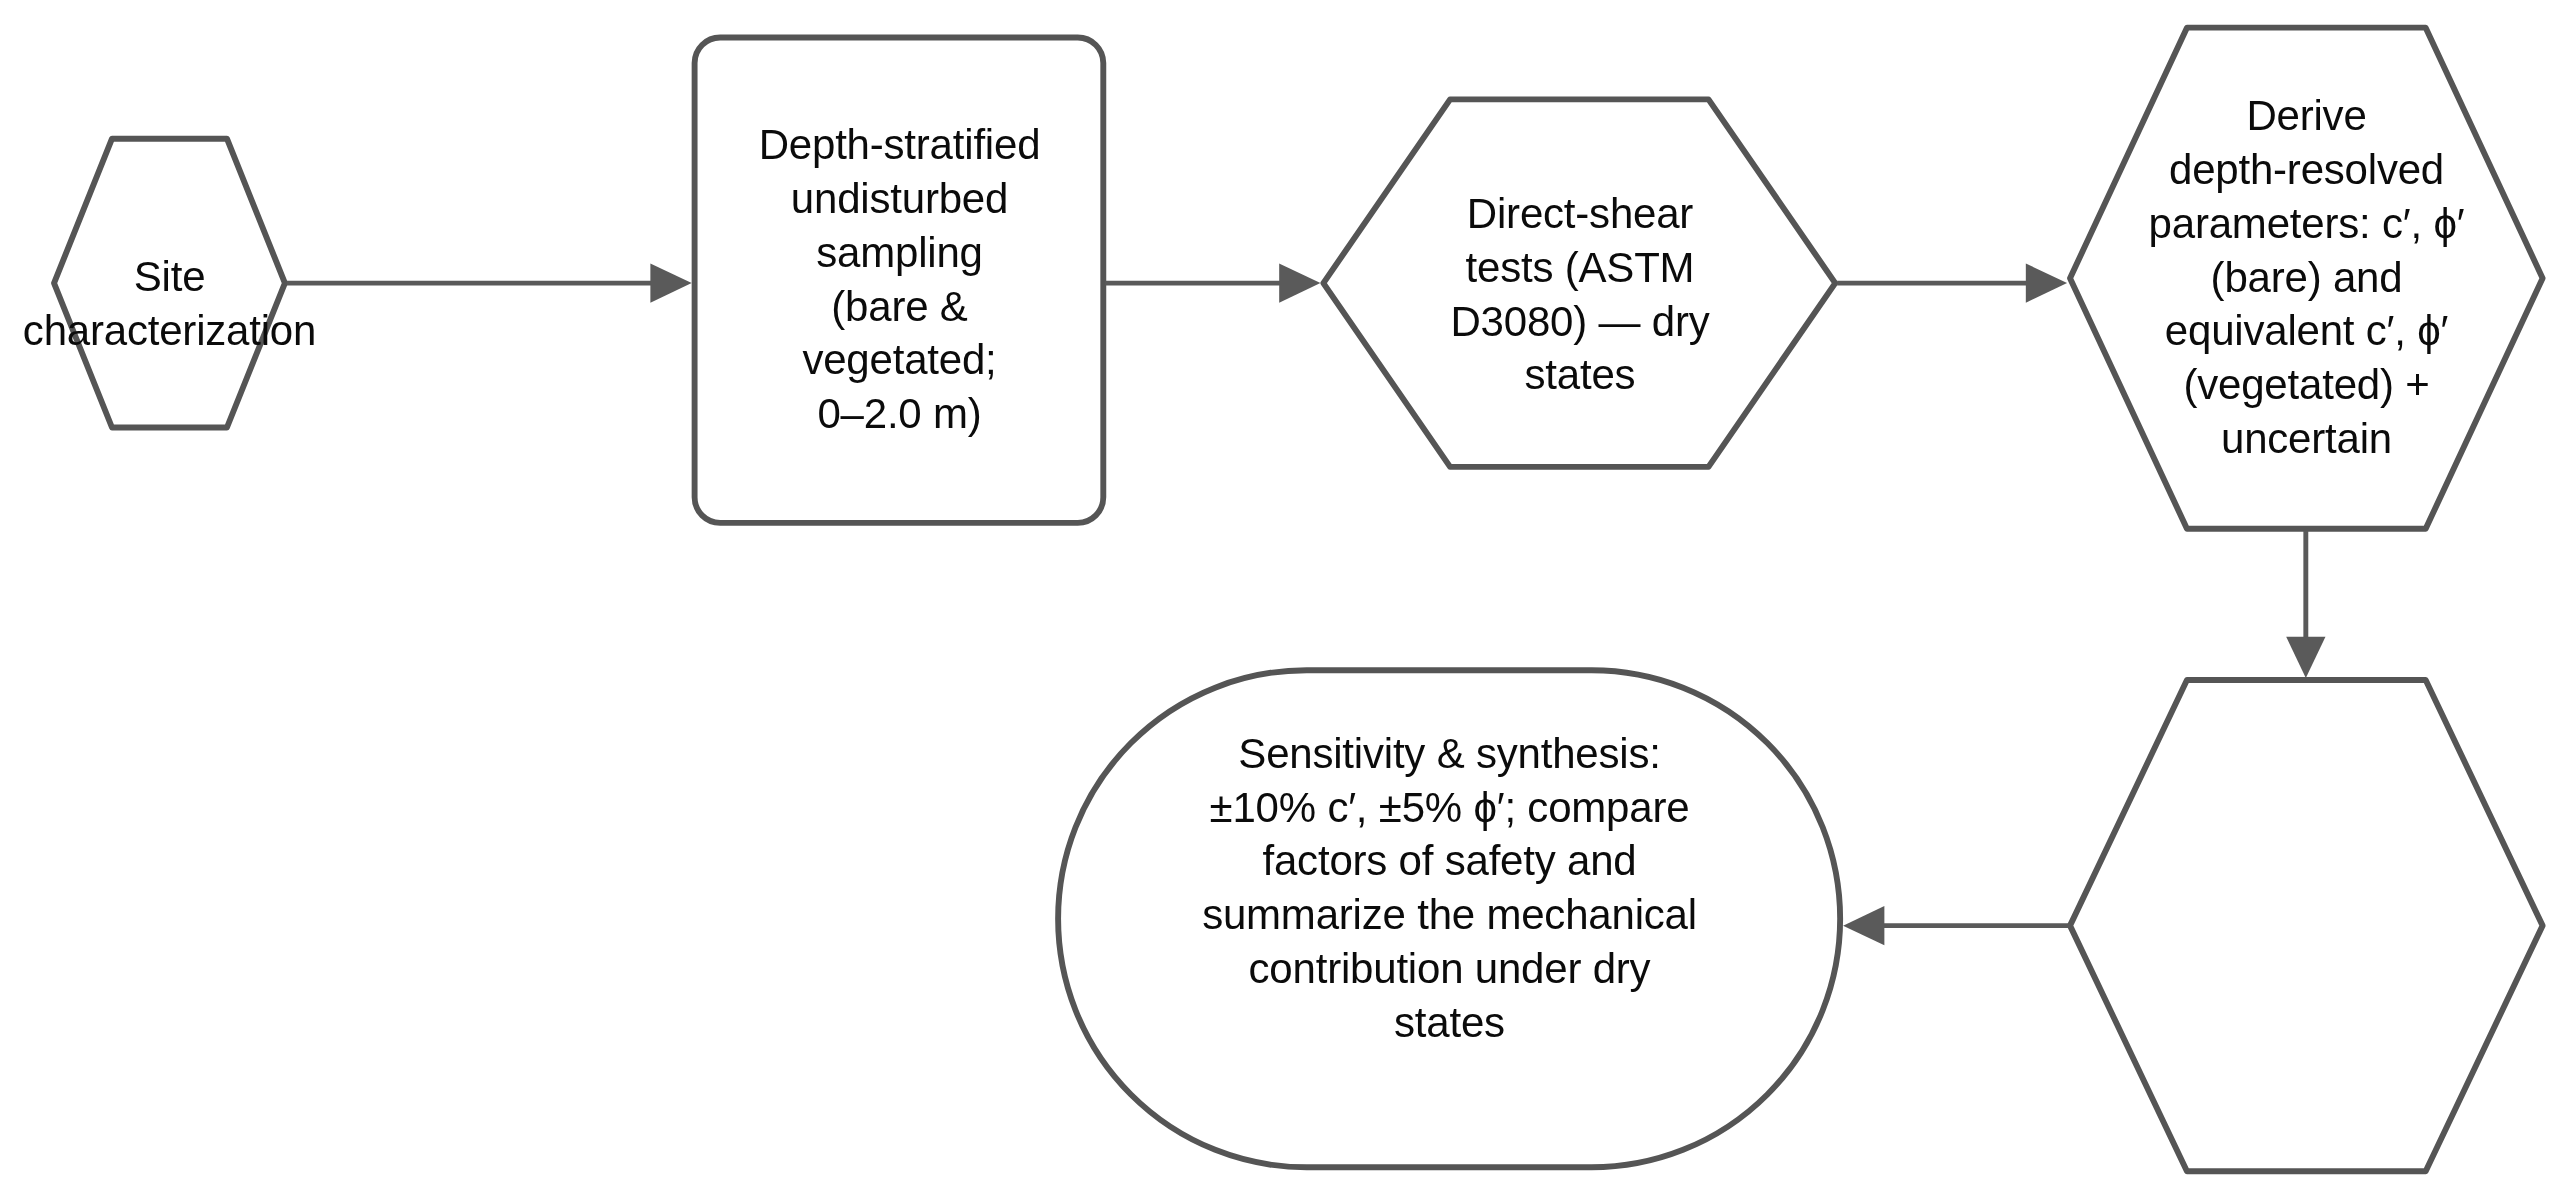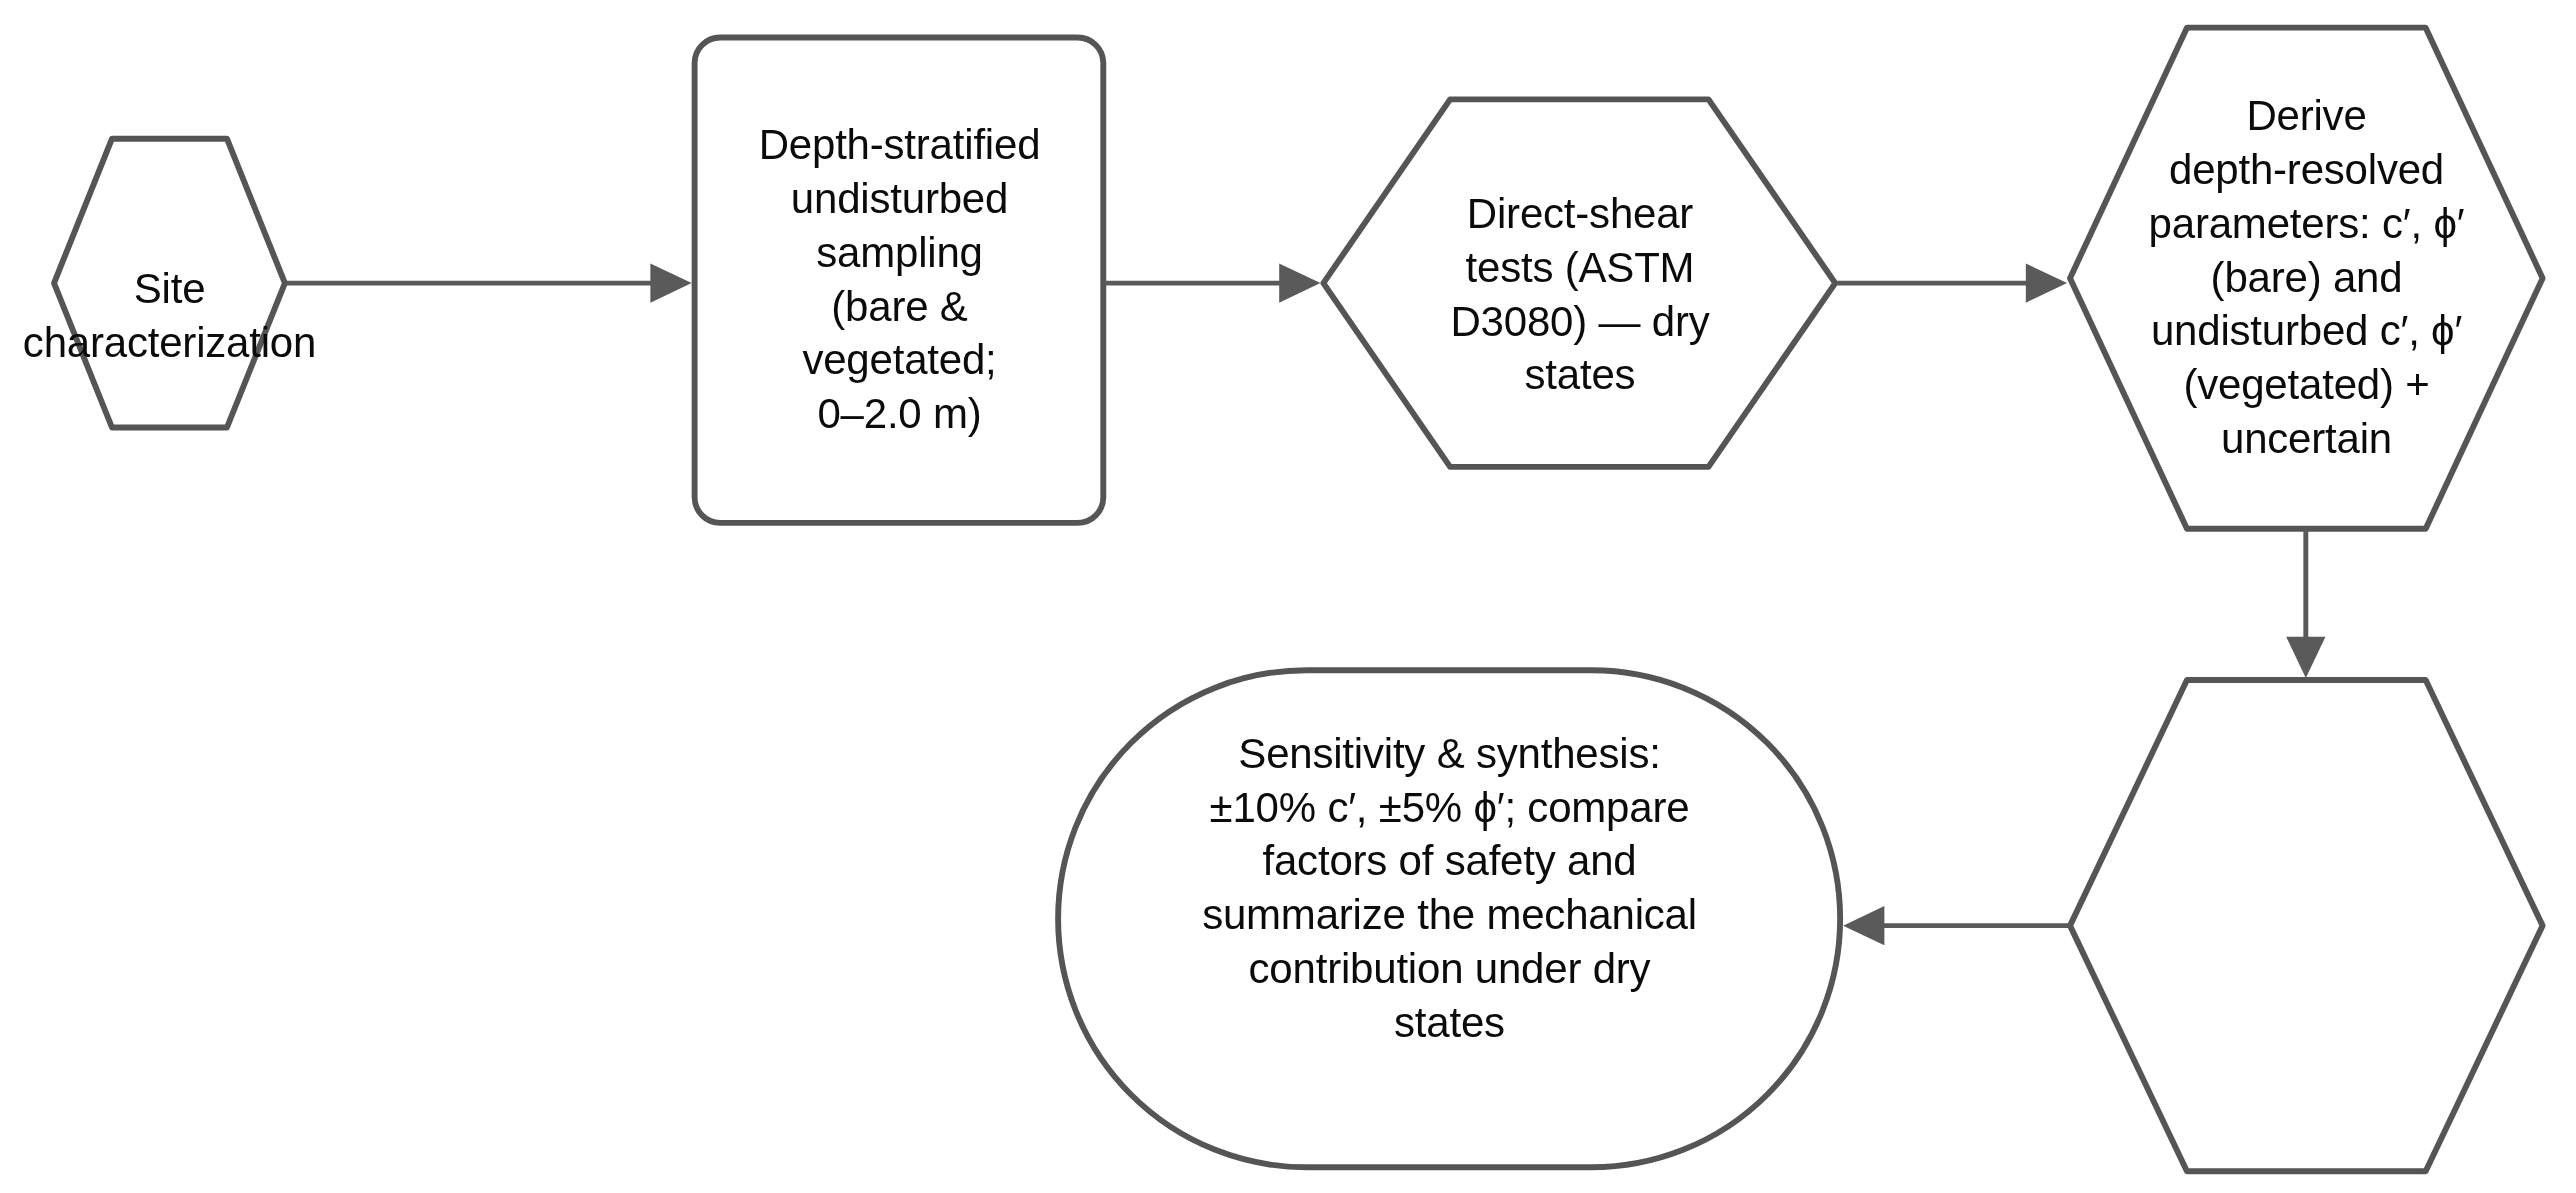--- a/index.html
+++ b/index.html
@@ -103,40 +103,40 @@
       </g>
 
       <g>
         <line class="edge-line" x1="2107" y1="942" x2="1905" y2="942"></line>
         <polygon class="edge-head" points="1876,942 1918,922 1918,962"></polygon>
       </g>
 
     </g>
   </svg>
 
-  <div class="node-label" style="left:54px; top:136px; width:231px; height:360px;">Site
+  <div class="node-label" style="left:54px; top:124px; width:231px; height:360px;">Site
 characterization</div>
 
   <div class="node-label" style="left:693px; top:34px; width:413px; height:491px;">Depth-stratified
 undisturbed
 sampling
 (bare &amp;
 vegetated;
 0–2.0 m)</div>
 
   <div class="node-label" style="left:1344px; top:108px; width:472px; height:373px;">Direct-shear
 tests (ASTM
 D3080) — dry
 states</div>
 
   <div class="node-label" style="left:2065px; top:24.6px; width:483px; height:506px;">Derive
 depth-resolved
 parameters: c′, ϕ′
 (bare) and
-undisturbed c′, ϕ′
+equivalent c′, ϕ′
 (vegetated) +
 uncertain</div>
 
 
   <div class="node-label" style="left:1076px; top:668px; width:747px; height:440px;">Sensitivity &amp; synthesis:
 ±10% c′, ±5% ϕ′; compare
 factors of safety and
 summarize the mechanical
 contribution under dry
 states</div>

